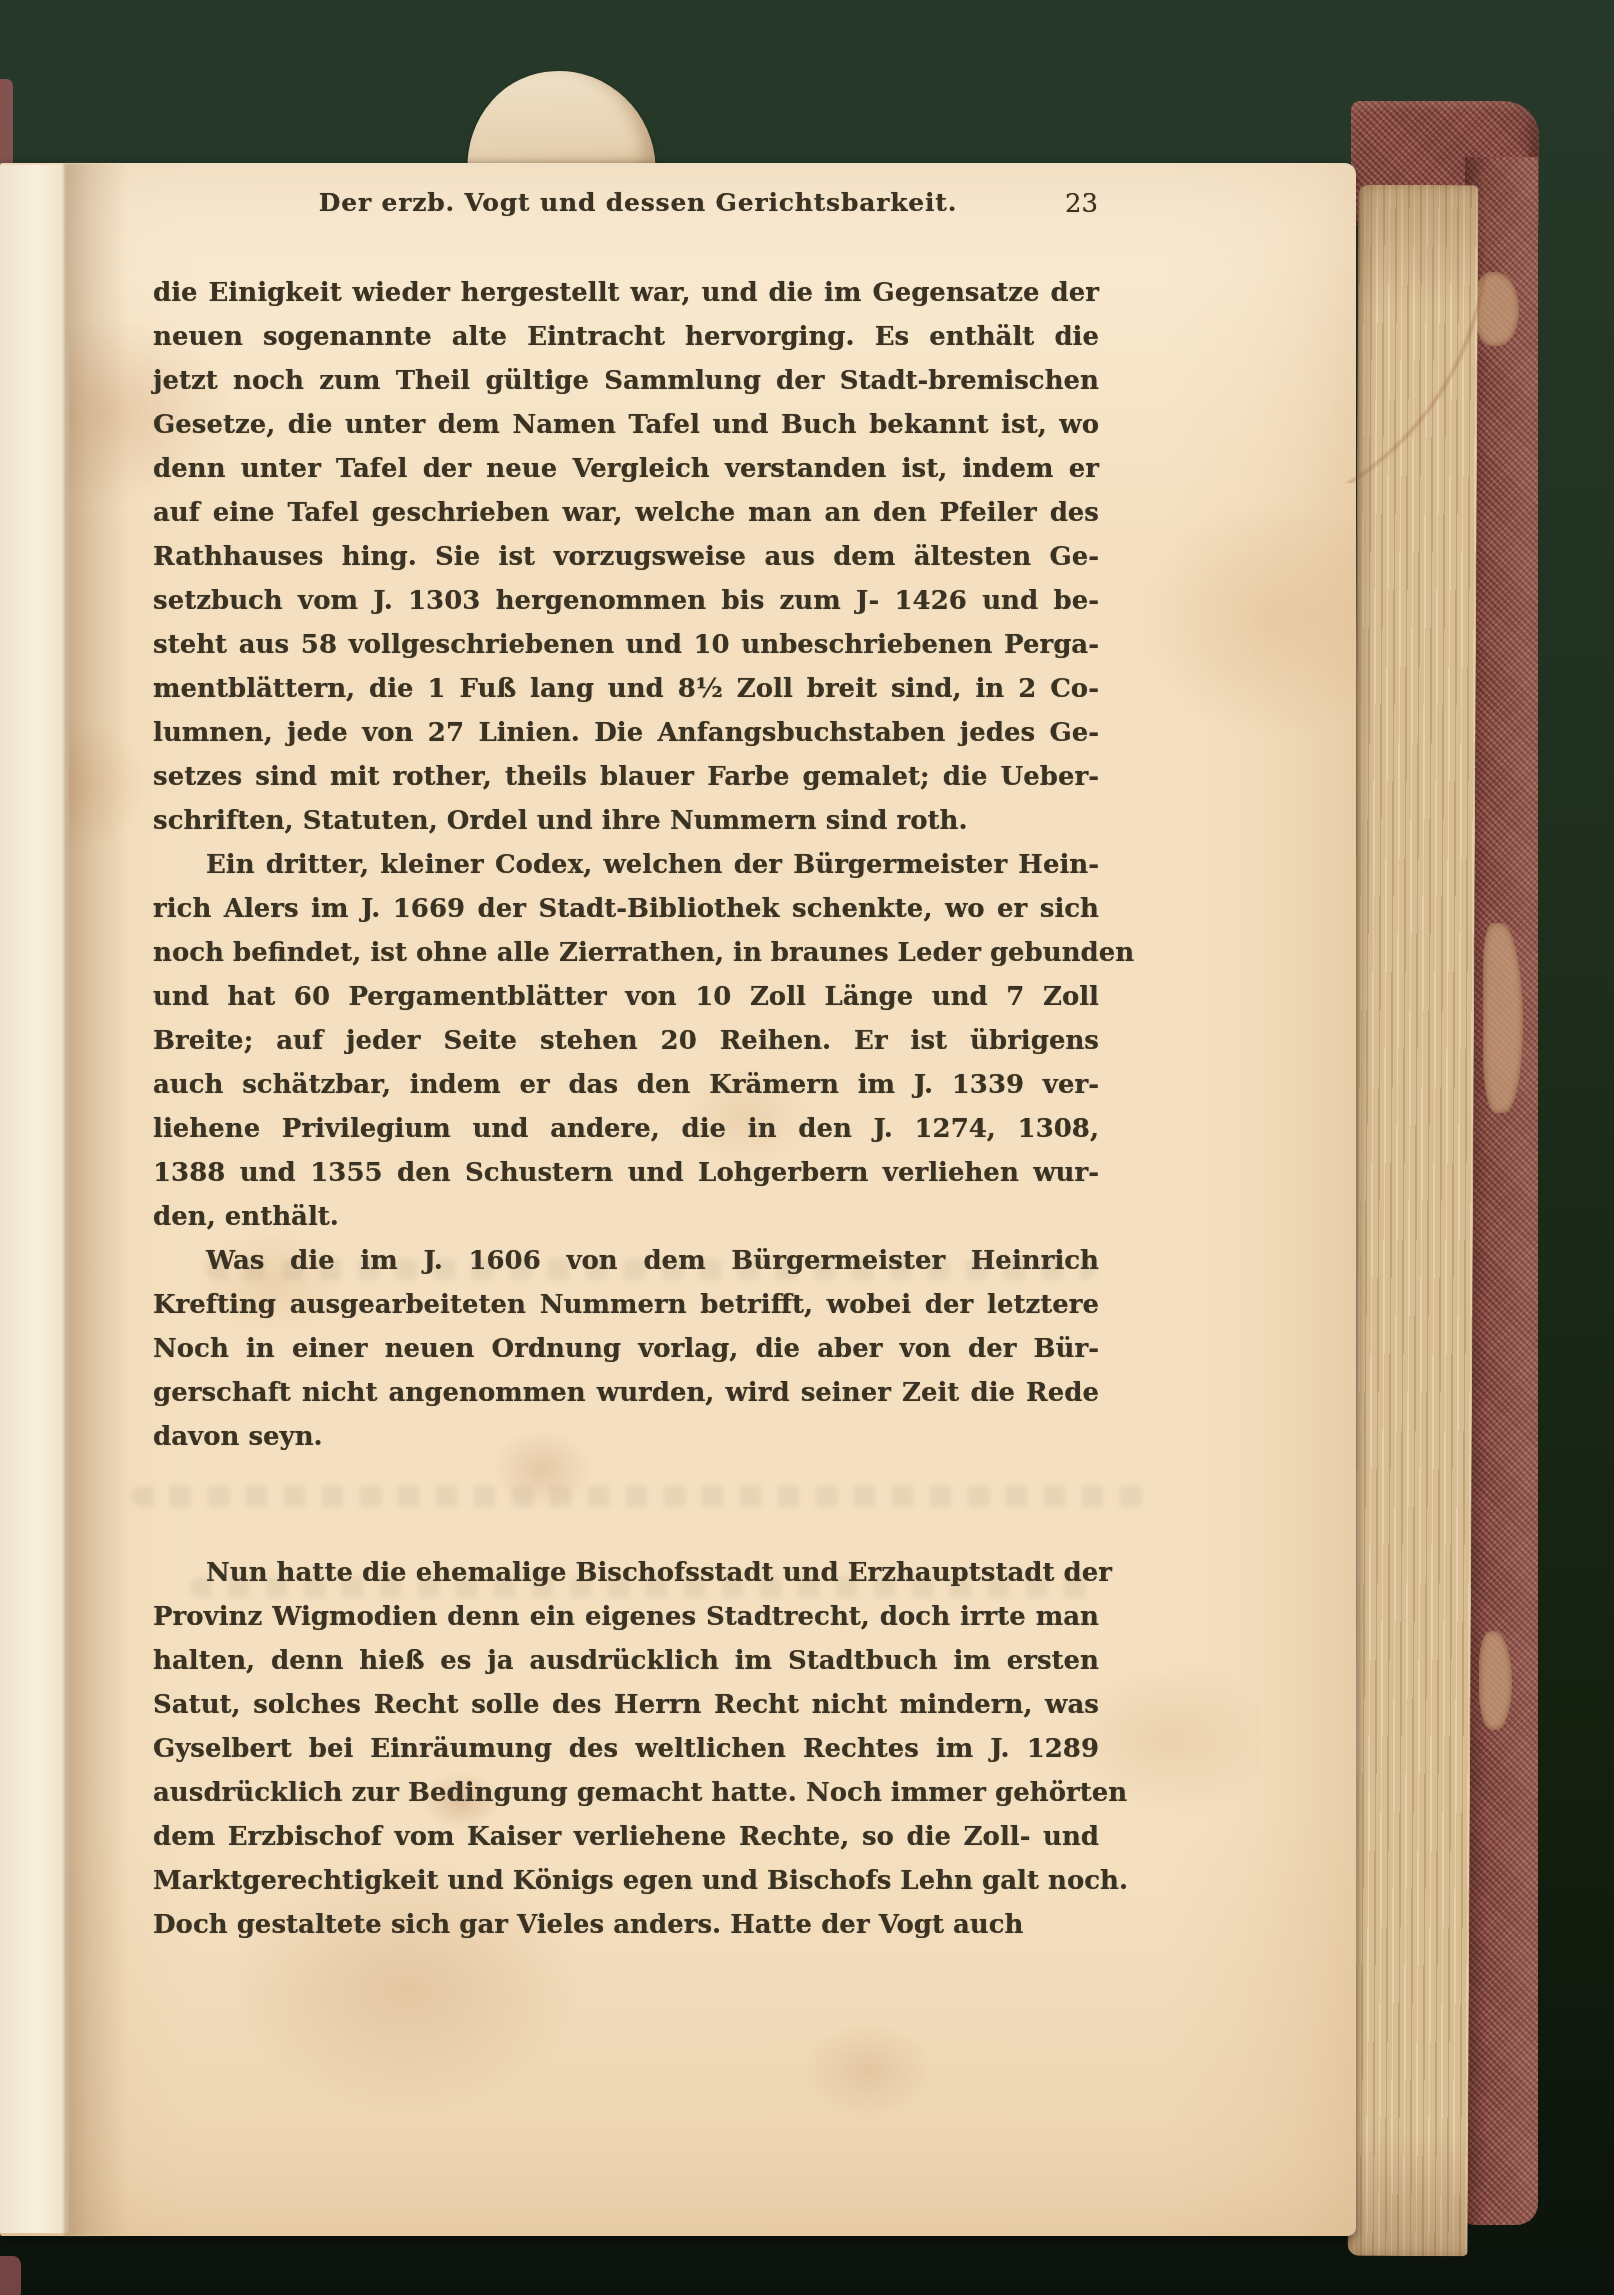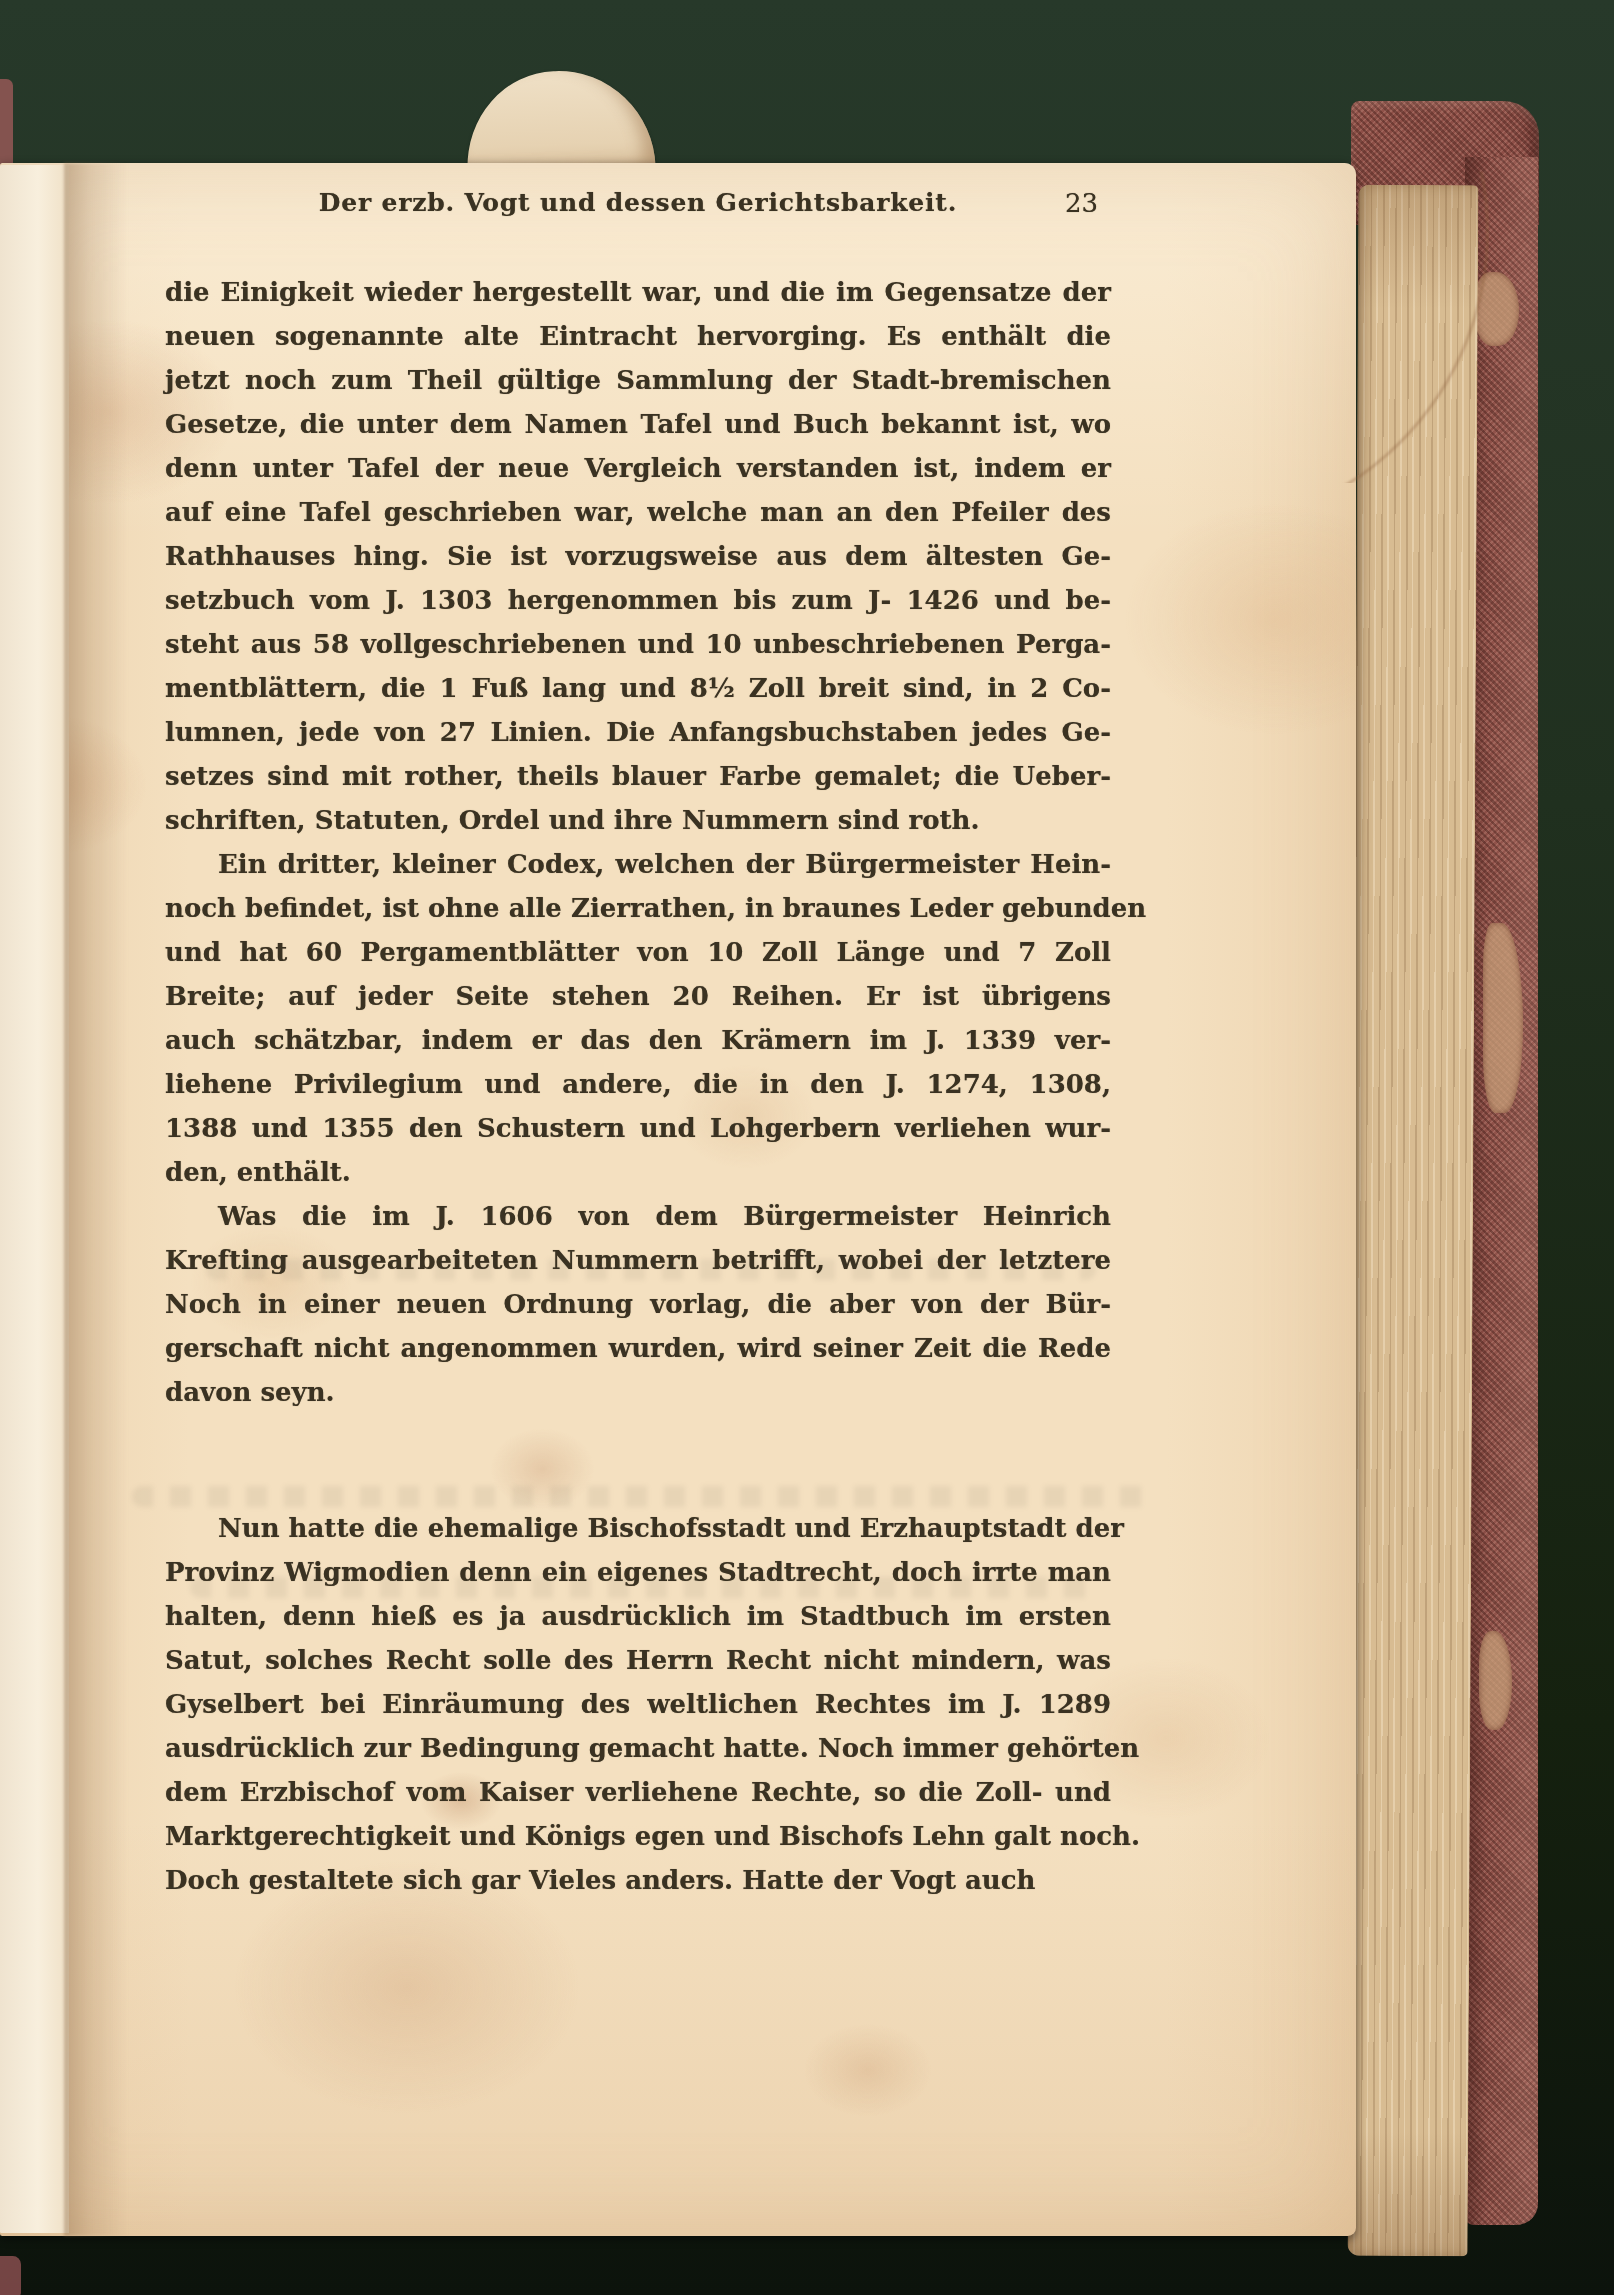--- a/index.html
+++ b/index.html
@@ -120,21 +120,21 @@
     display:inline-block;font-weight:700;font-size:25px;letter-spacing:0.8px;
     color:var(--c-ink,#3a3222);text-shadow:0 0 0.8px rgba(55,45,25,.65);
   }
   .pnum{
     position:absolute;right:13px;top:0;font-weight:400;font-size:26px;
     color:var(--c-ink,#3a3222);text-shadow:0 0 0.8px rgba(55,45,25,.65);
   }
 
   
   .text{
-    position:absolute;left:165px;top:107px;width:946px;
+    position:absolute;left:153px;top:107px;width:946px;
     font-weight:700;font-size:26px;color:var(--c-ink,#3a3222);
     text-shadow:0 0 0.8px rgba(55,45,25,.55);
   }
   .para{margin:0;}
   .para.gap{margin-top:92px;}
   .line{
     height:44px;line-height:44px;white-space:nowrap;overflow:visible;
     text-align:justify;text-align-last:justify;
   }
   .line.last{text-align-last:left;}
@@ -180,20 +180,21 @@
           <div class="line">Rathhauses hing.  Sie ist vorzugsweise aus dem ältesten Ge-</div>
           <div class="line">setzbuch vom J. 1303 hergenommen bis zum J- 1426 und be-</div>
           <div class="line">steht aus 58 vollgeschriebenen und 10 unbeschriebenen Perga-</div>
           <div class="line">mentblättern, die 1 Fuß lang und 8½ Zoll breit sind, in 2 Co-</div>
           <div class="line">lumnen, jede von 27 Linien.  Die Anfangsbuchstaben jedes Ge-</div>
           <div class="line">setzes sind mit rother, theils blauer Farbe gemalet; die Ueber-</div>
           <div class="line last">schriften, Statuten, Ordel und ihre Nummern sind roth.</div>
         </div>
         <div class="para">
           <div class="line indent">Ein dritter, kleiner Codex, welchen der Bürgermeister Hein-</div>
+          <div class="line">rich Alers im J. 1669 der Stadt-Bibliothek schenkte, wo er sich</div>
           <div class="line">noch befindet, ist ohne alle Zierrathen, in braunes Leder gebunden</div>
           <div class="line">und hat 60 Pergamentblätter von 10 Zoll Länge und 7 Zoll</div>
           <div class="line">Breite; auf jeder Seite stehen 20 Reihen.  Er ist übrigens</div>
           <div class="line">auch schätzbar, indem er das den Krämern im J. 1339 ver-</div>
           <div class="line">liehene Privilegium und andere, die in den J. 1274, 1308,</div>
           <div class="line">1388 und 1355 den Schustern und Lohgerbern verliehen wur-</div>
           <div class="line last">den, enthält.</div>
         </div>
         <div class="para">
           <div class="line indent">Was die im J. 1606 von dem Bürgermeister Heinrich</div>

